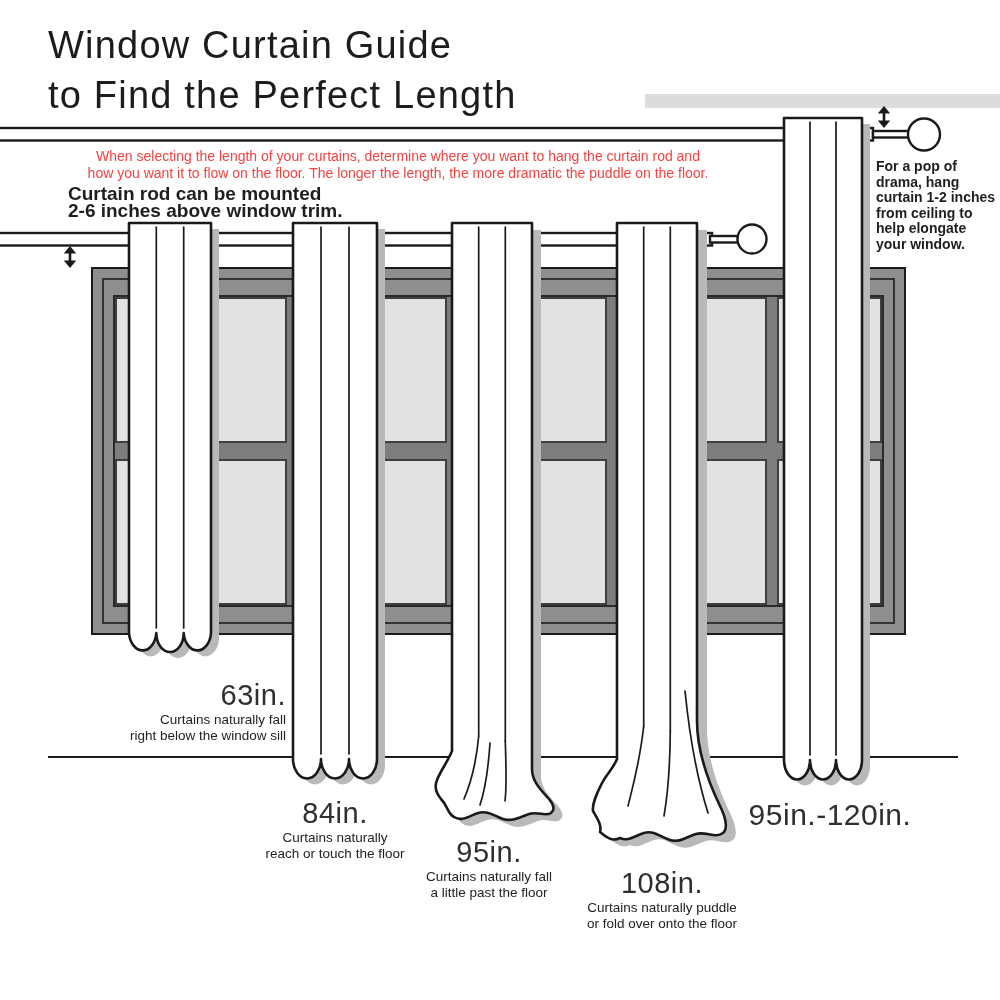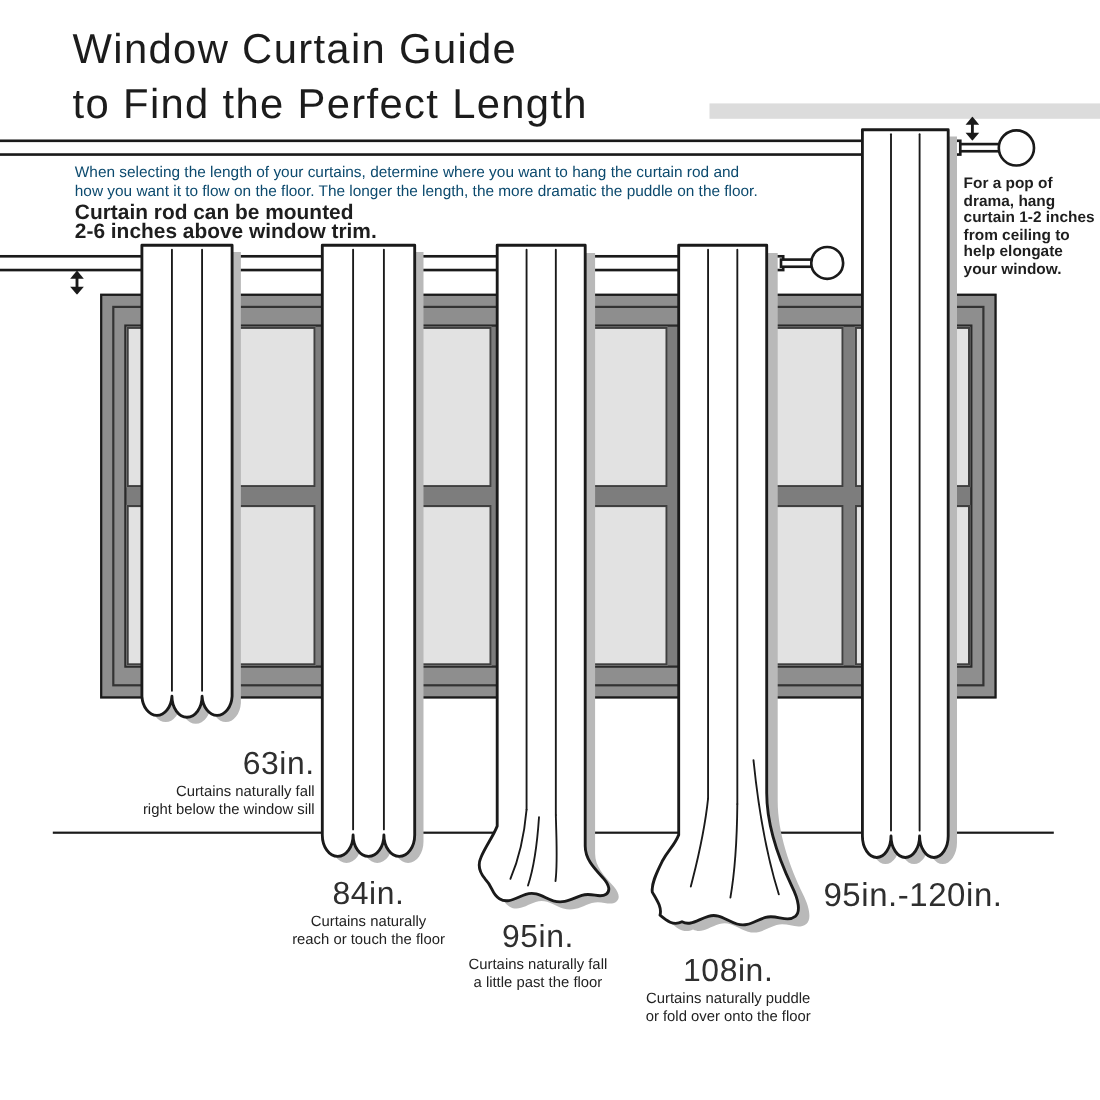--- a/index.html
+++ b/index.html
@@ -11,23 +11,23 @@
     --ceiling-gray:#dcdcdc;
     --title-ink:#1c1c1c;
     --footer-ink:#3f3f3f;
   }
   html,body{margin:0;padding:0;background:#fff;}
   #page{position:relative;width:1000px;height:1000px;background:#fff;overflow:hidden;
         font-family:"Liberation Sans","DejaVu Sans",sans-serif;color:var(--ink);}
   .abs{position:absolute;}
   .preline{white-space:pre-line;}
 
-  #title{left:66px;top:20px;font-size:38px;line-height:50px;letter-spacing:1.2px;
+  #title{left:48px;top:20px;font-size:38px;line-height:50px;letter-spacing:1.2px;
          color:var(--title-ink);font-weight:500;}
-  #intro{left:68px;top:148px;width:660px;font-size:14px;line-height:16.5px;color:#0c4a6e;}
+  #intro{left:68px;top:148px;width:660px;font-size:14px;line-height:16.5px;color:#ef4444;text-align:center;}
   #rod-note{left:68px;top:186px;width:300px;font-size:19px;line-height:16.5px;font-weight:bold;color:#1e1e1e;}
   #ceiling-note{left:876px;top:159px;width:120px;font-size:14px;line-height:15.6px;font-weight:bold;color:#1e1e1e;}
   #footer-note{left:50px;top:872px;width:640px;font-size:20.5px;line-height:24.6px;
                font-weight:bold;color:var(--footer-ink);}
 
   #ceiling-bar{left:645px;top:94px;width:355px;height:14px;background:var(--ceiling-gray);}
   #floor-line{left:48px;top:756px;width:910px;height:0;border-top:2px solid var(--ink);}
 
   
   #window{left:91px;top:267px;width:815px;height:368px;background:var(--frame-gray);

